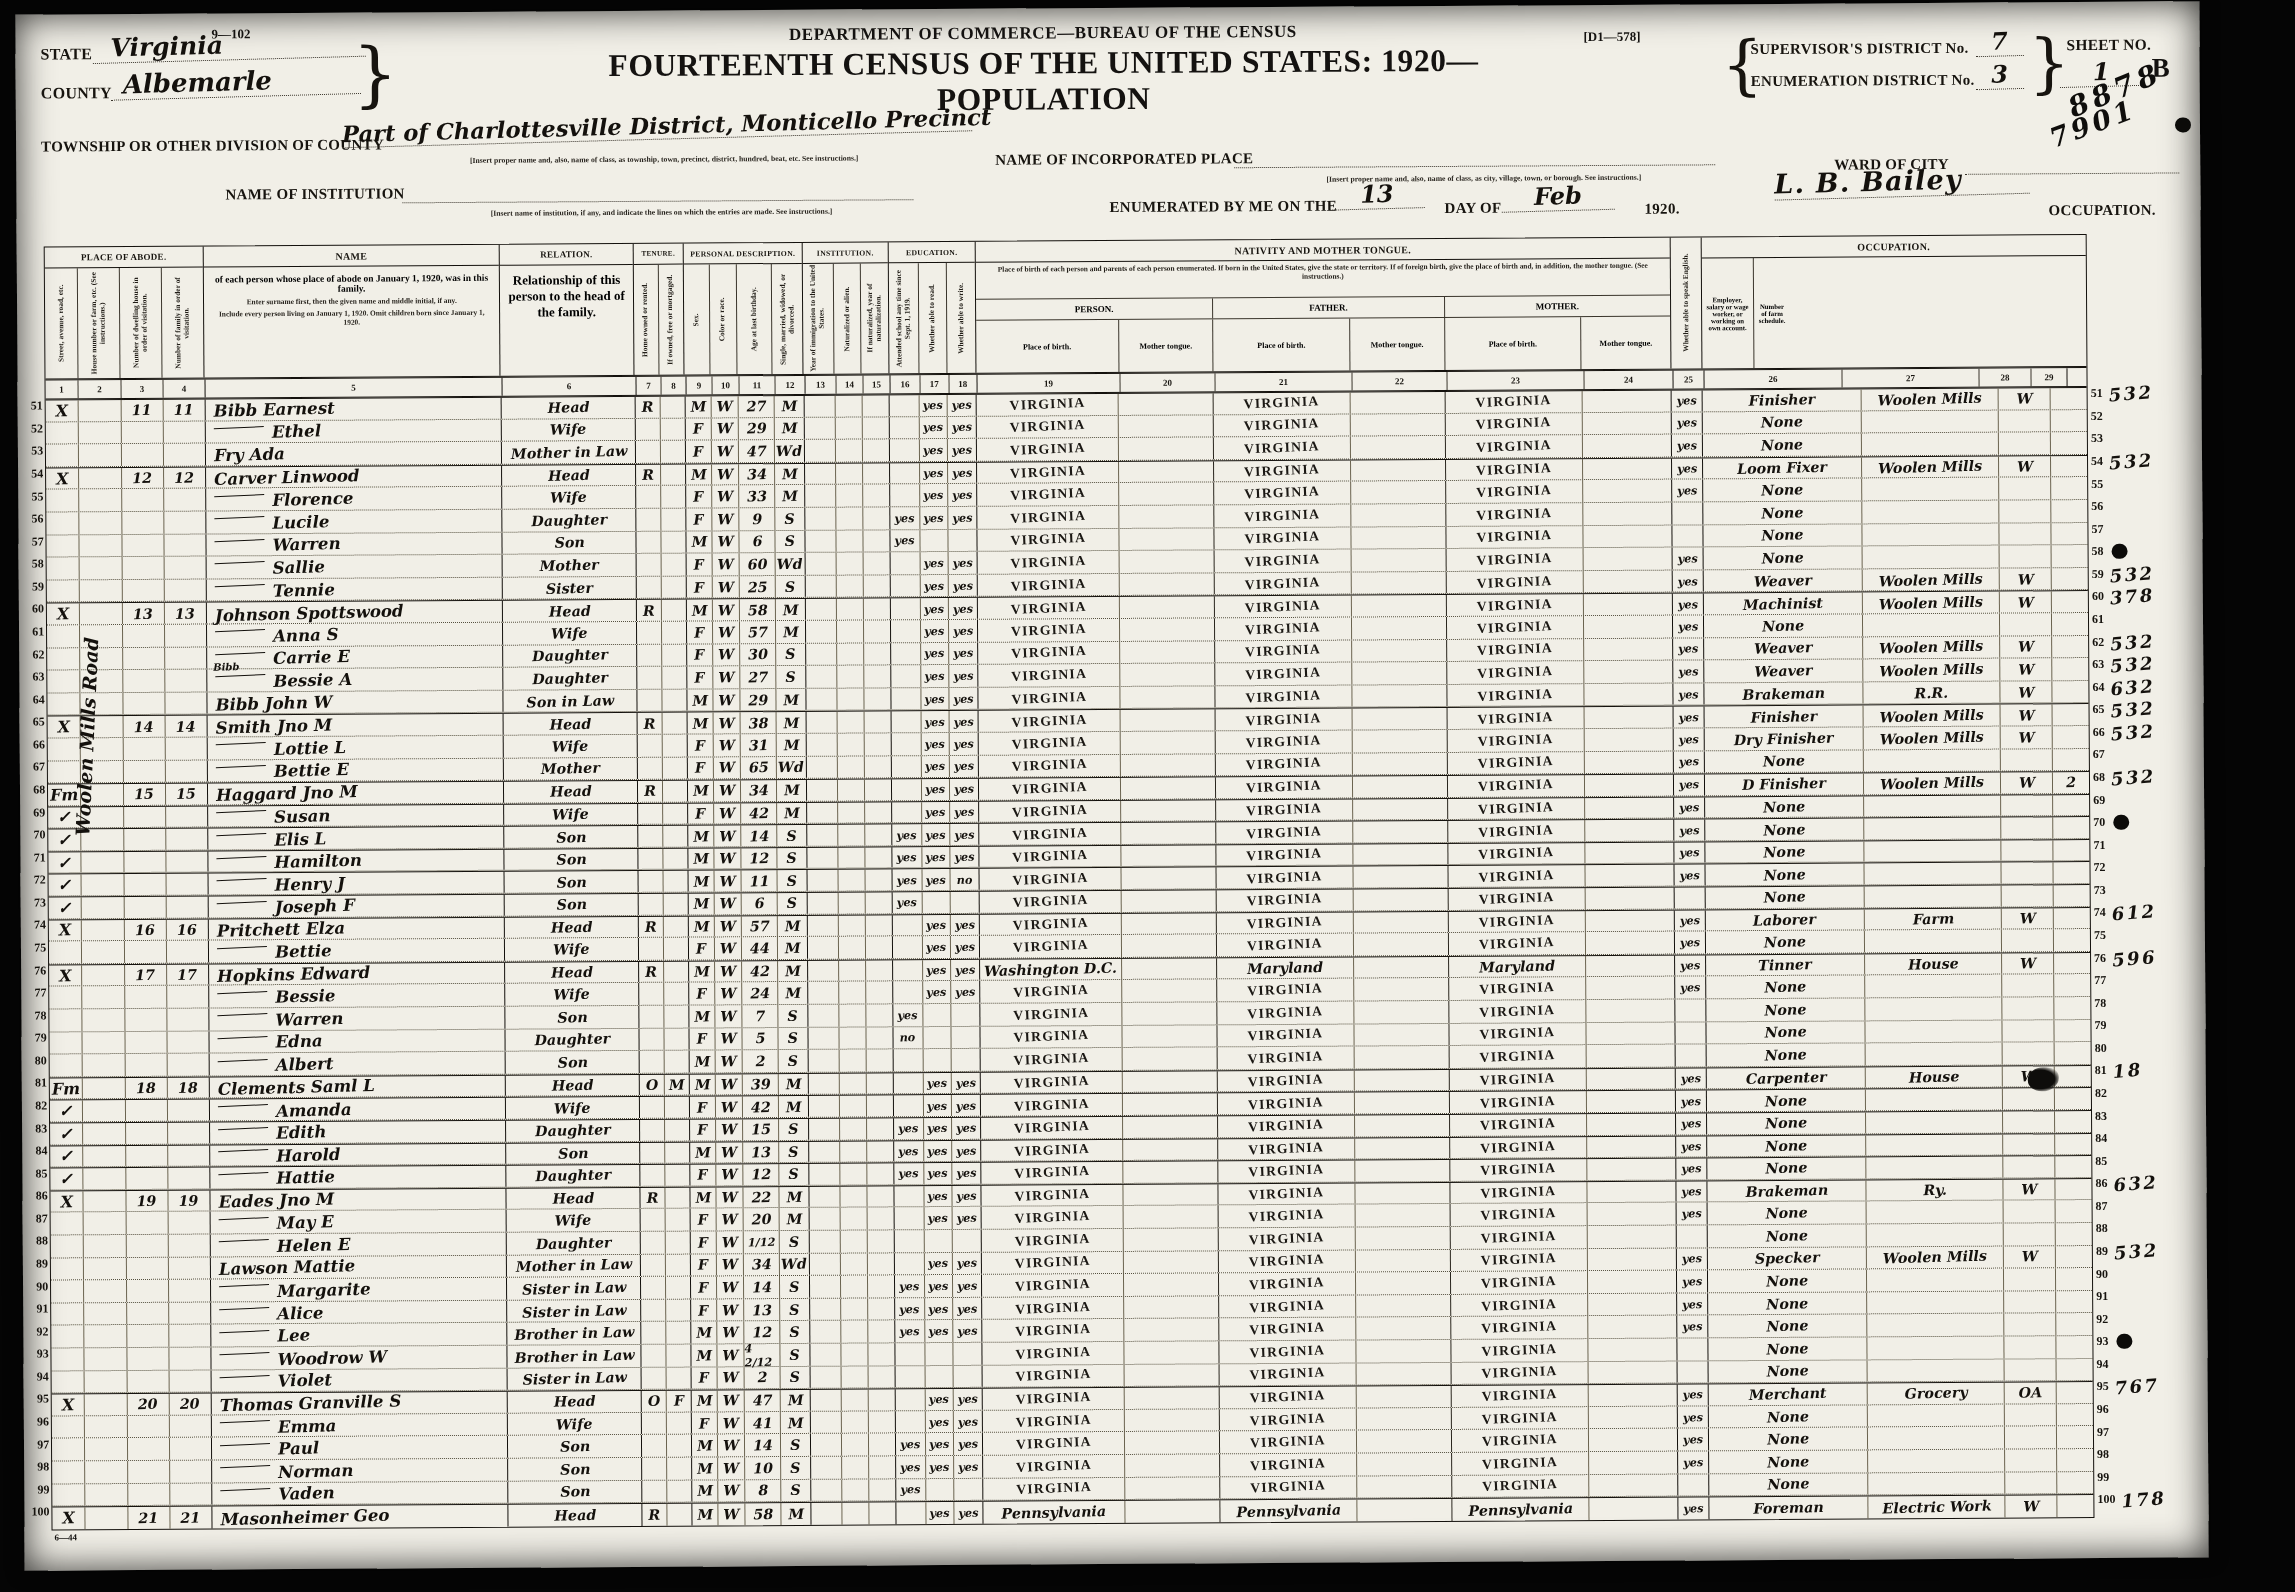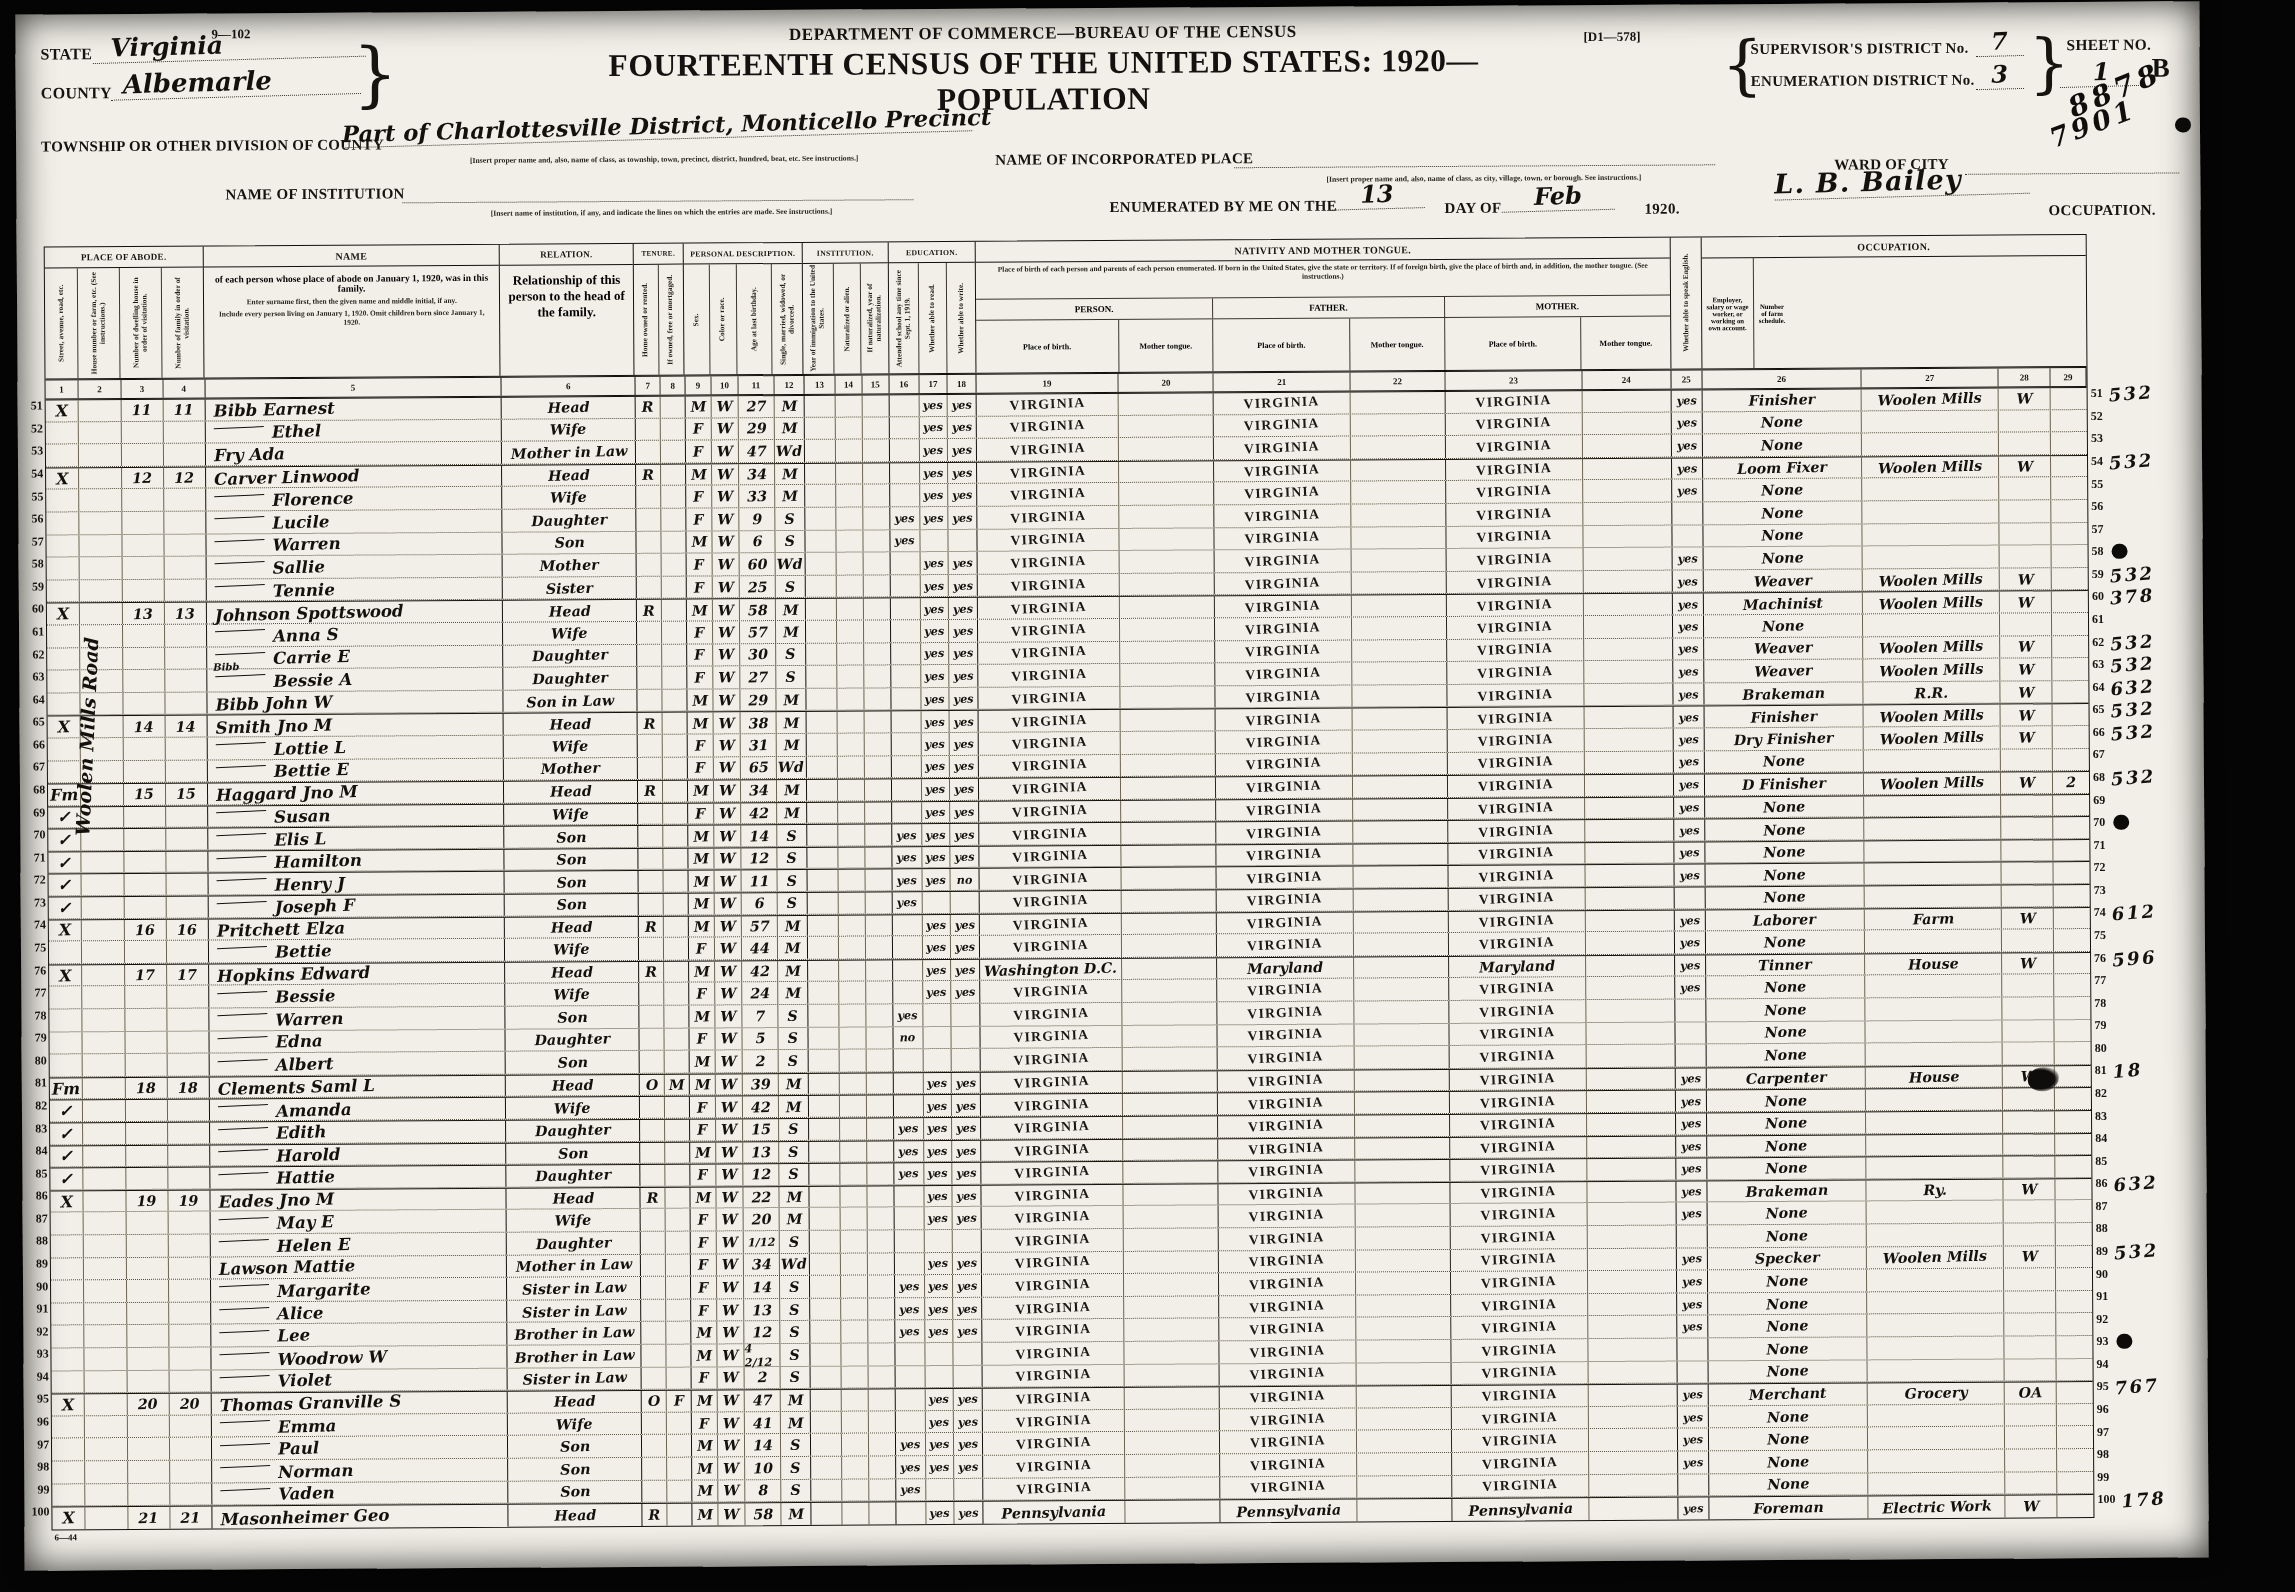--- a/index.html
+++ b/index.html
@@ -261,21 +261,21 @@
         <div class="numcell" style="width: 30px;">16</div>
         <div class="numcell" style="width: 28.5px;">17</div>
         <div class="numcell" style="width: 28.5px; border-right: 1.2px solid rgb(20, 17, 13);">18</div>
         <div class="numcell" style="width: 143px;">19</div>
         <div class="numcell" style="width: 95px;">20</div>
         <div class="numcell" style="width: 137px;">21</div>
         <div class="numcell" style="width: 95px;">22</div>
         <div class="numcell" style="width: 137px;">23</div>
         <div class="numcell" style="width: 89px; border-right: 1.2px solid rgb(20, 17, 13);">24</div>
         <div class="numcell" style="width: 31px; border-right: 1.2px solid rgb(20, 17, 13);">25</div>
-        <div class="numcell" style="width: 160px;">26</div>
+        <div class="numcell" style="width: 138px;">26</div>
         <div class="numcell" style="width: 137px;">27</div>
         <div class="numcell" style="width: 52px;">28</div>
         <div class="numcell" style="width: 36px; border-right: 1.2px solid rgb(20, 17, 13);">29</div>
       </div>
       <div class="row fam">
         <div class="cell" style="width: 33px;">
           <div class="hw mark">X</div>
         </div>
         <div class="cell" style="width: 43px;"></div>
         <div class="cell" style="width: 42px;">

